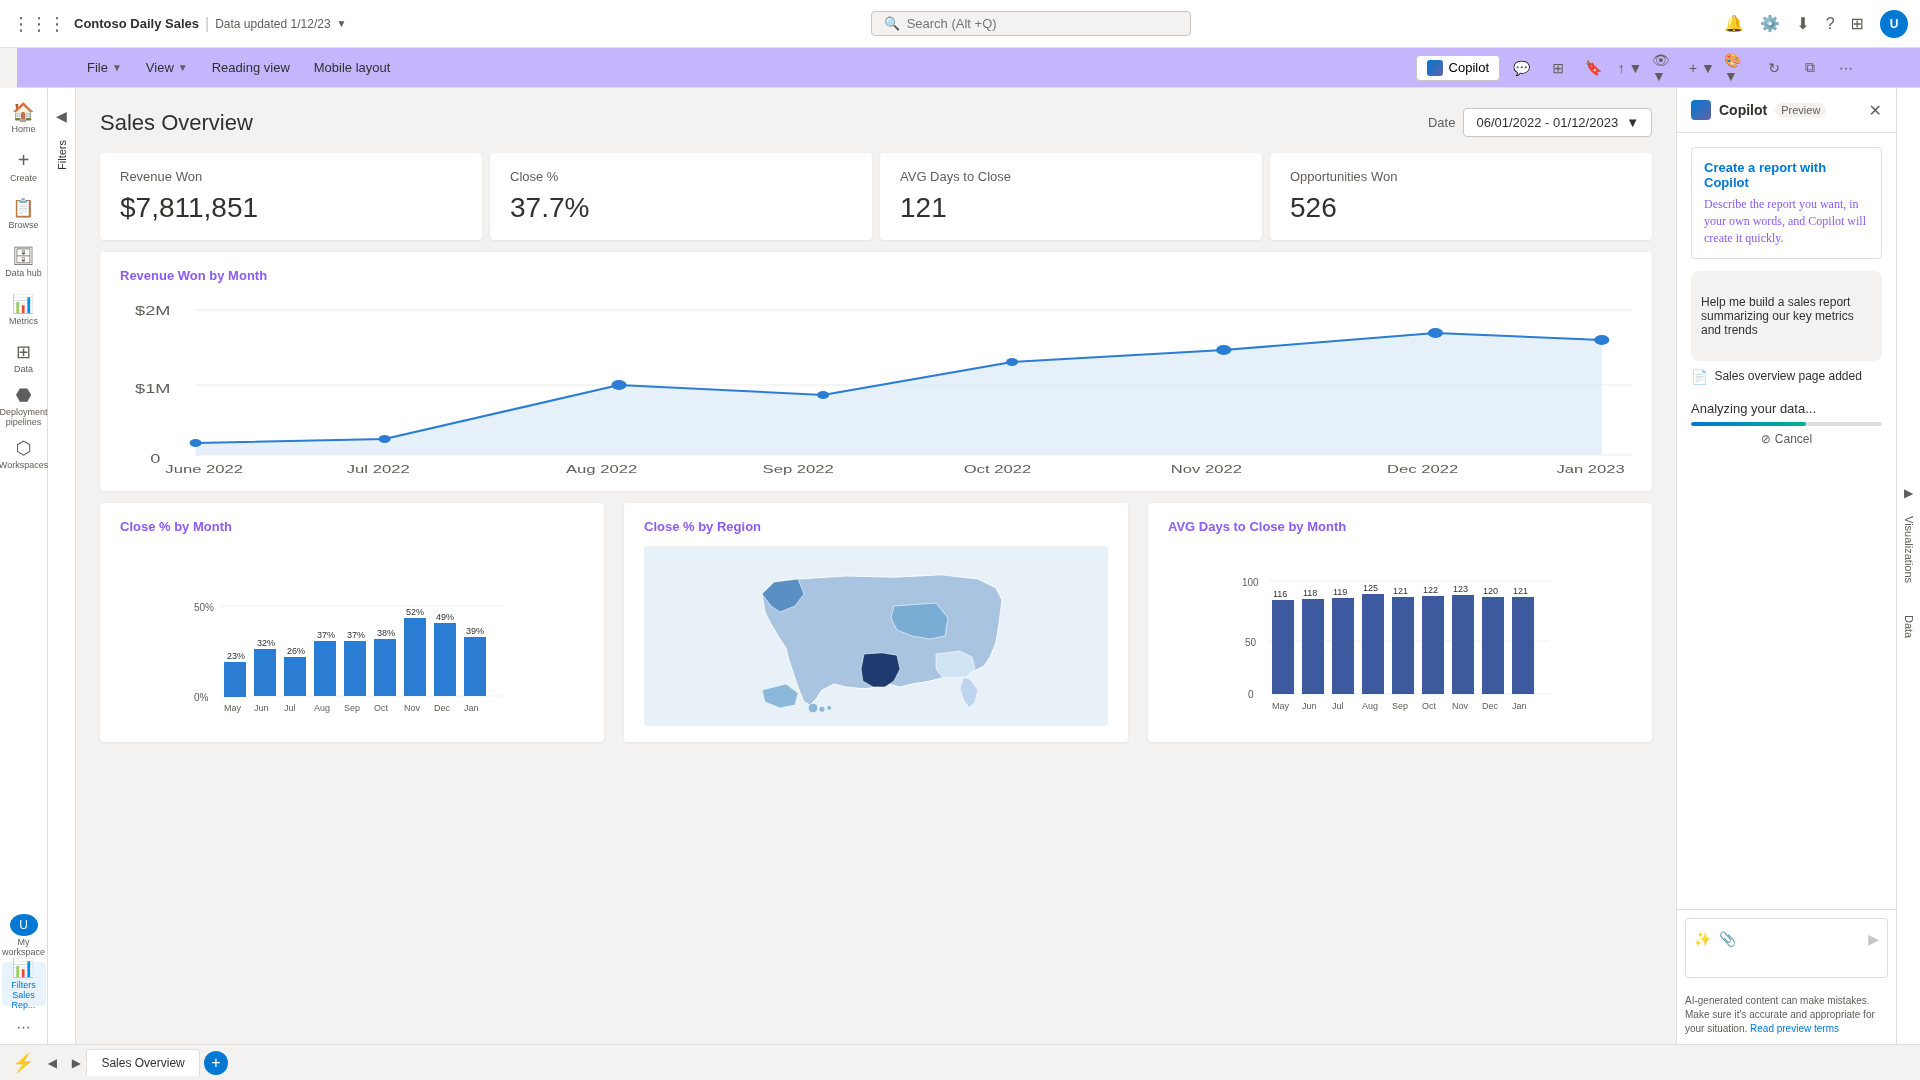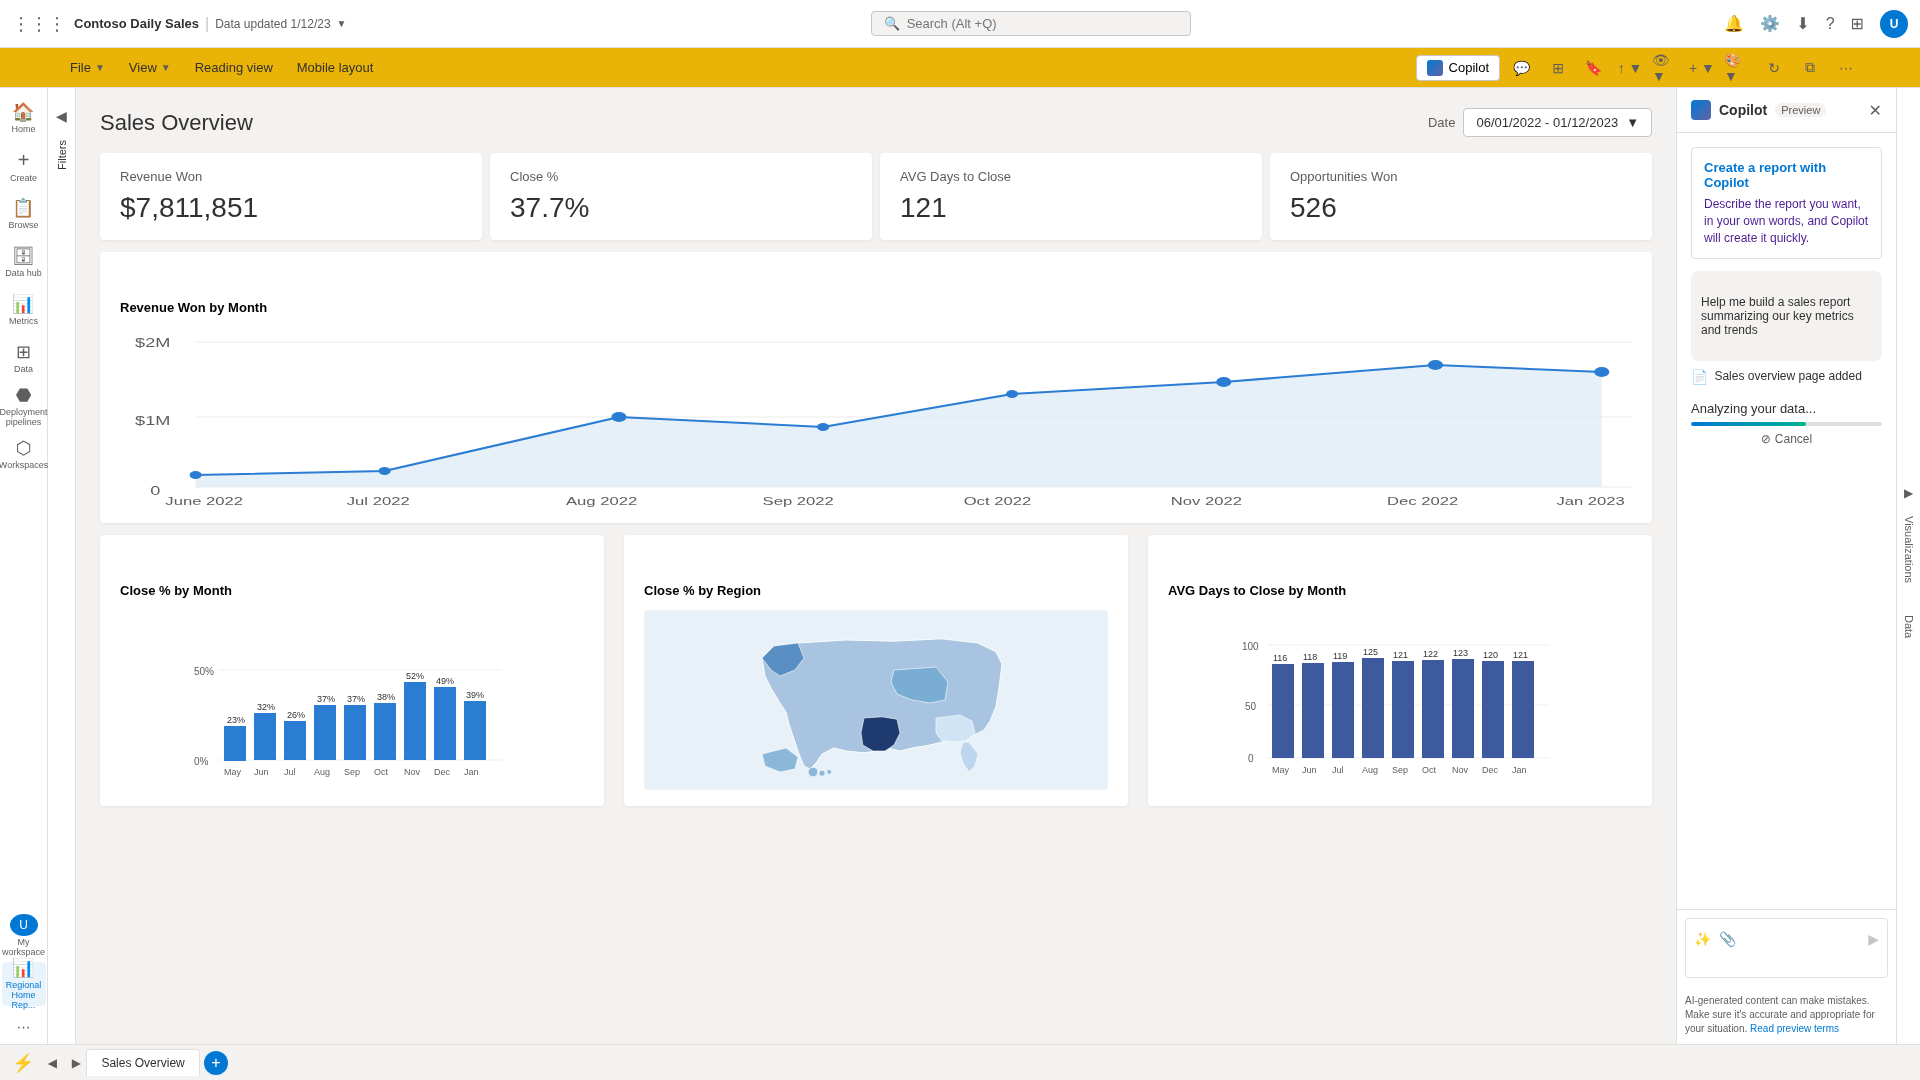--- a/index.html
+++ b/index.html
@@ -7,21 +7,21 @@
 
     
     .topbar { background: #fff; height: 48px; display: flex; align-items: center; padding: 0 12px; border-bottom: 1px solid #e1dfdd; gap: 8px; }
     .topbar-search { margin: 0 auto; display: flex; align-items: center; background: #f3f2f1; border: 1px solid #c8c6c4; border-radius: 4px; padding: 4px 12px; width: 320px; gap: 6px; }
     .topbar-search input { border: none; background: transparent; font-size: 13px; color: #323130; outline: none; width: 260px; }
     .topbar-icons { display: flex; align-items: center; gap: 16px; margin-left: 8px; }
     .topbar-icon { font-size: 16px; color: #605e5c; cursor: pointer; }
     .topbar-avatar { width: 28px; height: 28px; border-radius: 50%; background: #0078d4; color: white; display: flex; align-items: center; justify-content: center; font-size: 12px; font-weight: 600; }
 
     
-    .menubar { background: #eab308; height: 40px; display: flex; align-items: center; padding: 0 60px; border-bottom: 1px solid #e1dfdd; gap: 4px; }
+    .menubar { background: #c4b5fd; height: 40px; display: flex; align-items: center; padding: 0 60px; border-bottom: 1px solid #e1dfdd; gap: 4px; margin-left: 17px; }
     .menubar-item { font-size: 13px; color: #323130; padding: 8px 10px; cursor: pointer; border-radius: 4px; display: flex; align-items: center; gap: 4px; }
     .menubar-right { margin-left: auto; display: flex; align-items: center; gap: 8px; }
     .copilot-btn { display: flex; align-items: center; gap: 6px; background: #fff; border: 1px solid #c8c6c4; border-radius: 4px; padding: 4px 10px; cursor: pointer; font-size: 13px; }
     .copilot-icon { width: 16px; height: 16px; background: linear-gradient(135deg, #0078d4, #6264a7); border-radius: 3px; }
     .menubar-icon-btn { width: 28px; height: 28px; display: flex; align-items: center; justify-content: center; cursor: pointer; border-radius: 4px; color: #605e5c; font-size: 14px; }
 
     
     .main-layout { display: flex; flex: 1; overflow: hidden; }
 
     
@@ -48,42 +48,42 @@
     .date-value { display: flex; align-items: center; gap: 8px; background: #fff; border: 1px solid #c8c6c4; border-radius: 4px; padding: 6px 12px; font-size: 13px; color: #323130; cursor: pointer; }
 
     
     .kpi-row { display: grid; grid-template-columns: repeat(4, 1fr); gap: 8px; margin-bottom: 12px; }
     .kpi-card { background: #fff; border-radius: 4px; padding: 16px 20px; box-shadow: 0 1px 3px rgba(0,0,0,0.06); }
     .kpi-label { font-size: 13px; color: #605e5c; margin-bottom: 8px; }
     .kpi-value { font-size: 28px; font-weight: 300; color: #323130; }
 
     
     .chart-row-full { background: #fff; border-radius: 4px; padding: 16px 20px; margin-bottom: 12px; box-shadow: 0 1px 3px rgba(0,0,0,0.06); }
-    .chart-title { font-size: 13px; font-weight: 600; color: #000000; margin-bottom: 12px; margin-top: 32px; }
+    .chart-title { font-size: 13px; font-weight: 600; color: #8b5cf6; margin-bottom: 12px; }
     .chart-bottom-row { display: grid; grid-template-columns: 1fr 1fr 1fr; gap: 20px; }
     .chart-card { background: #fff; border-radius: 4px; padding: 16px 20px; box-shadow: 0 1px 3px rgba(0,0,0,0.06); }
 
     
     .line-chart-container { position: relative; height: 180px; }
     .line-chart-svg { width: 100%; height: 100%; }
 
     
     .bar-chart-container { position: relative; height: 180px; }
 
     
     .copilot-panel { width: 220px; background: #fff; border-left: 1px solid #e1dfdd; display: flex; flex-direction: column; }
     .copilot-header { display: flex; align-items: center; padding: 12px 14px; border-bottom: 1px solid #e1dfdd; gap: 8px; }
     .copilot-header-icon { width: 20px; height: 20px; background: linear-gradient(135deg, #0078d4, #6264a7); border-radius: 4px; }
     .copilot-header-title { font-size: 14px; font-weight: 600; color: #323130; }
     .copilot-preview-badge { font-size: 11px; color: #605e5c; background: #f3f2f1; padding: 1px 6px; border-radius: 10px; }
     .copilot-close { margin-left: auto; cursor: pointer; color: #605e5c; font-size: 16px; }
     .copilot-body { flex: 1; padding: 14px; display: flex; flex-direction: column; gap: 12px; overflow-y: auto; }
     .copilot-create-section { border: 1px solid #e1dfdd; border-radius: 4px; padding: 12px; }
     .copilot-create-title { font-size: 13px; font-weight: 600; color: #0078d4; margin-bottom: 6px; }
-    .copilot-create-desc { font-size: 12px; color: #4c1d95; line-height: 1.4; }
+    .copilot-create-desc { font-size: 12px; color: #8b5cf6; line-height: 1.4; font-family: Liberation Serif, serif; }
     .copilot-messages { display: flex; flex-direction: column; gap: 8px; }
     .copilot-bubble { background: #f3f2f1; border-radius: 8px; padding: 24px 10px; font-size: 12px; color: #323130; }
     .copilot-action-msg { display: flex; align-items: flex-start; gap: 6px; font-size: 12px; color: #323130; }
     .copilot-action-icon { color: #0078d4; font-size: 14px; }
     .copilot-analyzing { margin-top: 4px; }
     .copilot-analyzing-text { font-size: 13px; color: #323130; margin-bottom: 6px; }
     .copilot-progress-bar { height: 4px; background: #e1dfdd; border-radius: 2px; overflow: hidden; }
     .copilot-progress-fill { height: 100%; width: 60%; background: linear-gradient(90deg, #0078d4, #00b294); border-radius: 2px; }
     .copilot-cancel { display: flex; align-items: center; gap: 4px; font-size: 12px; color: #605e5c; cursor: pointer; margin-top: 6px; justify-content: center; }
     .copilot-input-area { border-top: 1px solid #e1dfdd; padding: 8px; }
@@ -200,21 +200,21 @@
     <div class="sidebar-item">
       <span class="icon">⬡</span>
       <span class="label">Workspaces</span>
     </div>
     <div class="sidebar-item sidebar-bottom">
       <div style="width:28px;height:28px;border-radius:50%;background:#0078d4;color:white;display:flex;align-items:center;justify-content:center;font-size:12px;">U</div>
       <span class="label">My workspace</span>
     </div>
     <div class="sidebar-item active">
       <span class="icon">📊</span>
-      <span class="label">Regional Home Rep...</span>
+      <span class="label">Filters Sales Rep...</span>
     </div>
     <div style="margin-top:8px;">
       <span style="font-size:14px;color:#605e5c;">⋯</span>
     </div>
   </div>
 
   <div class="content-area">
 
     <div style="width:28px;background:#fff;border-right:1px solid #e1dfdd;display:flex;flex-direction:column;align-items:center;justify-content:flex-start;padding-top:20px;">
       <span style="font-size:14px;color:#605e5c;cursor:pointer;margin-bottom:8px;">◀</span>

